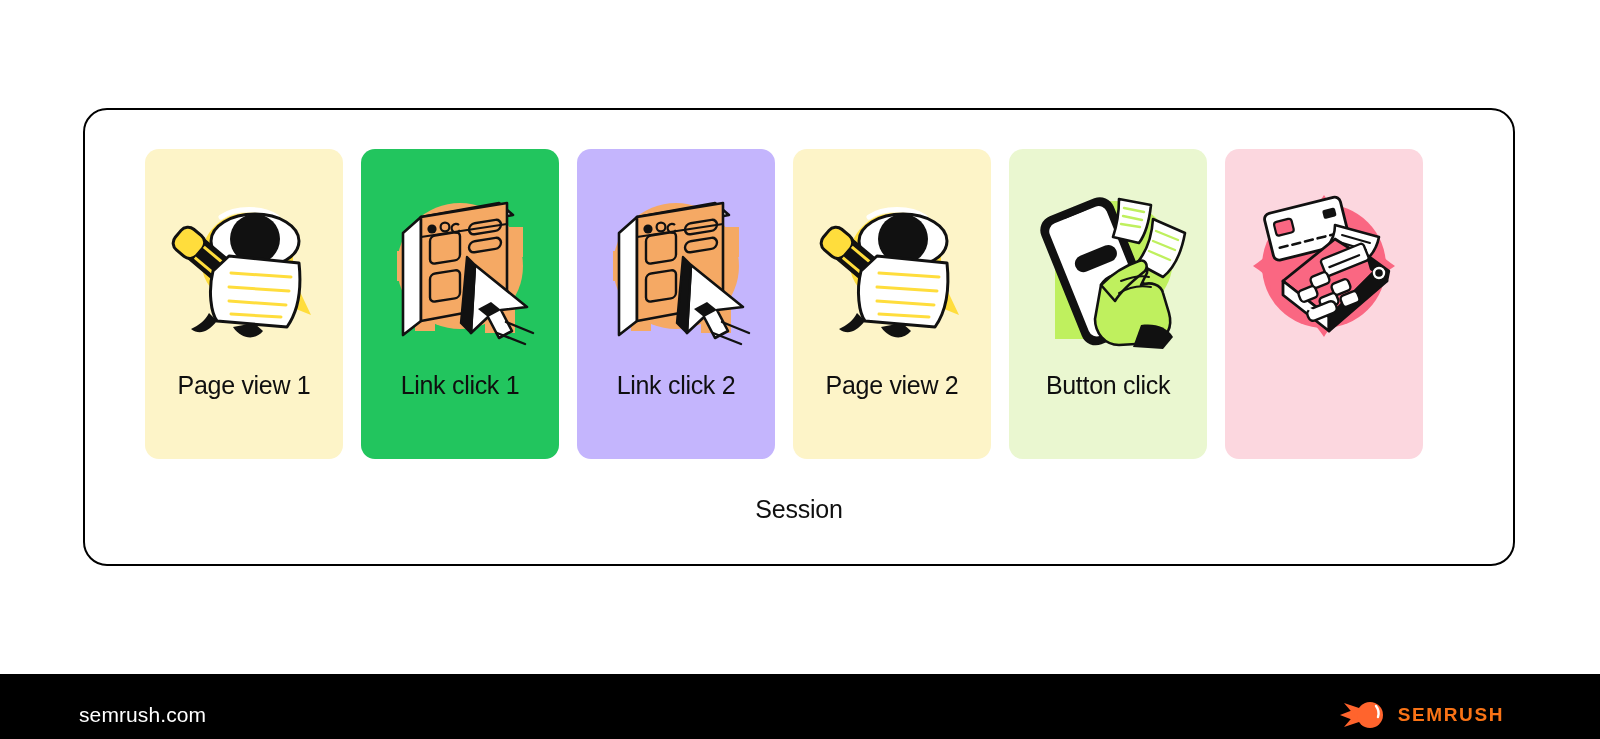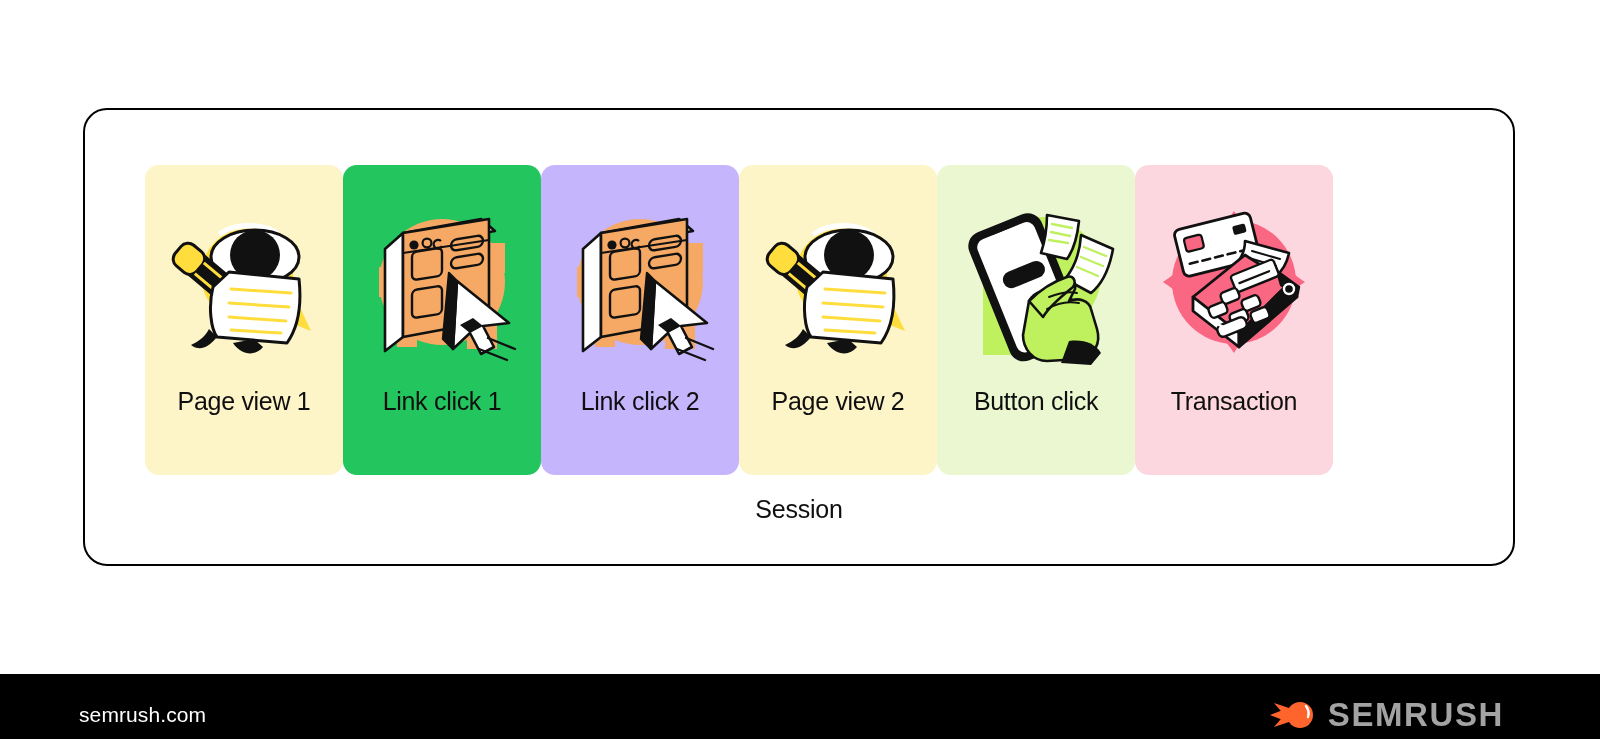--- a/index.html
+++ b/index.html
@@ -32,22 +32,23 @@
     box-sizing: border-box;
     border: 2px solid #000000;
     border-radius: 24px;
     background: #ffffff;
   }
 
   
   #cards-row {
     position: absolute;
     left: 60px;
-    top: 55px;
+    top: 39px;
     display: flex;
+    gap: 18px;
   }
   .card {
     width: 198px;
     height: 310px;
     border-radius: 14px;
     position: relative;
     display: flex;
     flex-direction: column;
     align-items: center;
   }
@@ -103,22 +104,22 @@
     letter-spacing: 0.1px;
   }
   #footer-brand {
     margin-right: 96px;
     display: flex;
     align-items: center;
     gap: 12px;
   }
   #semrush-logo-icon { width: 46px; height: 34px; display: block; }
   #semrush-wordmark {
-    color: #a3a3a3;
-    font-size: 33px;
+    color: #f97316;
+    font-size: 19px;
     font-weight: bold;
     letter-spacing: 1.6px;
   }
 </style>
 </head>
 <body>
 
 <div id="stage">
 
   <div id="session-container">
@@ -339,21 +340,20 @@
               <rect x="72" y="93" width="18" height="12" rx="4" transform="rotate(-22 81 99)"></rect>
               <rect x="93" y="100" width="18" height="12" rx="4" transform="rotate(-22 102 106)"></rect>
               <rect x="60" y="107" width="18" height="12" rx="4" transform="rotate(-22 69 113)"></rect>
               <rect x="81" y="114" width="18" height="12" rx="4" transform="rotate(-22 90 120)"></rect>
               <rect x="102" y="112" width="18" height="12" rx="4" transform="rotate(-22 111 118)"></rect>
               <rect x="68" y="124" width="30" height="12" rx="5" transform="rotate(-22 83 130)"></rect>
             </g>
             <path d="M52 114 C58 120 66 126 74 130" stroke="#ffffff" stroke-width="2.6" fill="none" stroke-linecap="round"></path>
           </svg>
         </div>
-        <div class="card-label">Transaction</div>
       </div>
 
     </div>
 
     <div id="session-caption">Session</div>
 
   </div>
 
   <div id="footer">
     <div id="footer-url">semrush.com</div>

